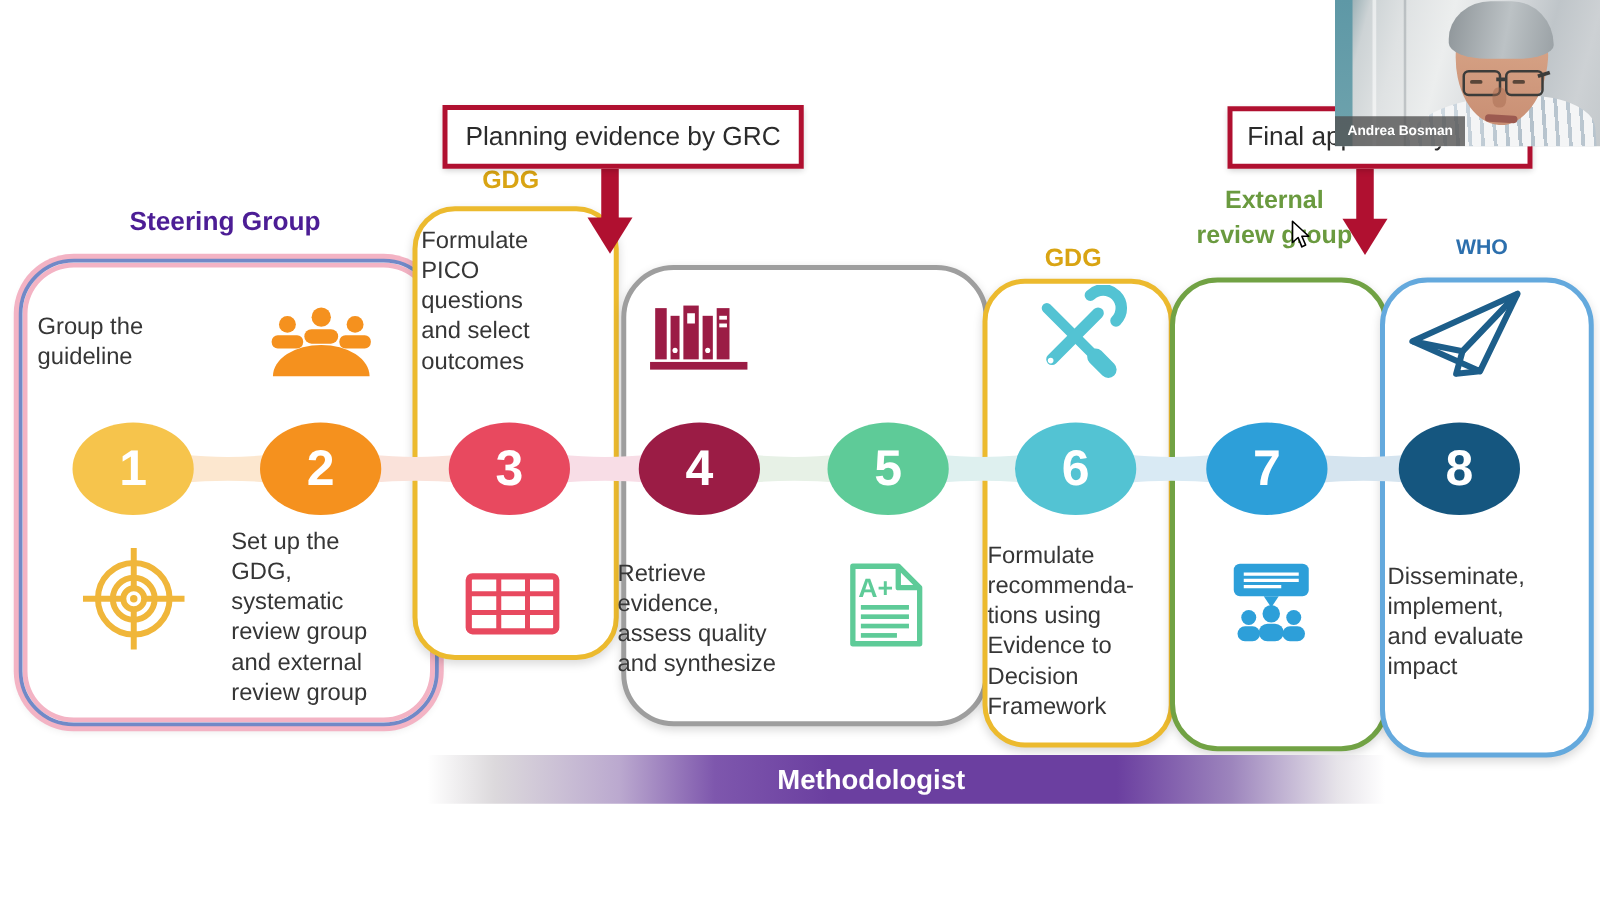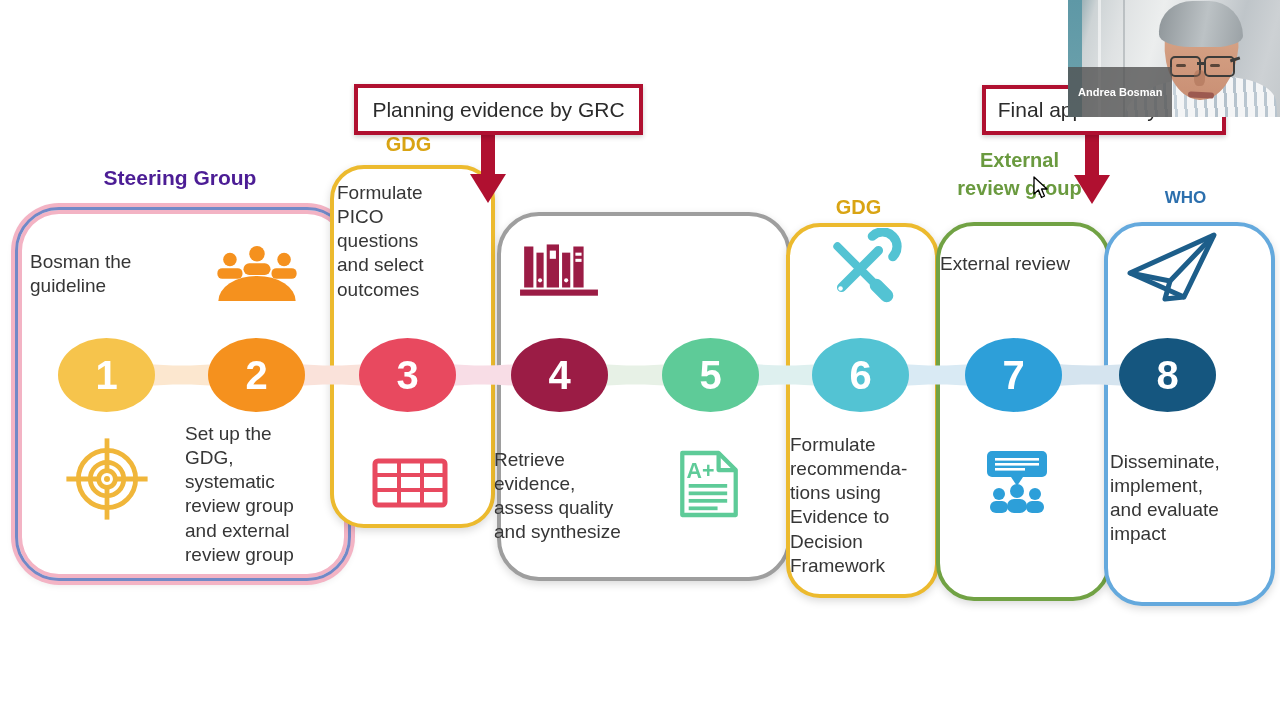--- a/index.html
+++ b/index.html
@@ -60,21 +60,21 @@
   .hair{position:absolute;top:-3px;left:-5px;width:84px;height:46px;
     background:linear-gradient(100deg,#8d9498,#bcc2c5 55%,#9aa1a5);
     border-radius:50% 50% 42% 46% / 82% 95% 30% 34%;}
   .lens{position:absolute;width:27px;height:17px;border:2.5px solid #3c3c3a;border-radius:5px;top:52px;}
   .bridge{position:absolute;left:33px;top:58px;width:8px;height:2.5px;background:#3c3c3a;}
   .temple{position:absolute;left:66px;top:54px;width:10px;height:2.5px;background:#3c3c3a;transform:rotate(-18deg);}
   .eye{position:absolute;top:60px;width:10px;height:3px;background:#5a4639;border-radius:2px;}
   .nose{position:absolute;left:30px;top:66px;width:11px;height:16px;background:rgba(165,105,78,.45);border-radius:40%;}
   .mouth{position:absolute;left:24px;top:88px;width:26px;height:6px;background:#9c5a50;border-radius:3px;transform:rotate(3deg);}
   .name-tag{position:absolute;left:0;bottom:0;height:18px;background:rgba(80,80,80,.78);
-    color:#fff;font-size:11px;line-height:18px;padding:16px 10px;font-weight:bold;}
+    color:#fff;font-size:11px;line-height:18px;padding:3px 10px;font-weight:bold;}
 
   .cursor{position:absolute;left:1032px;top:176px;z-index:40;}
 </style>
 </head>
 <body>
 
 <div id="stage">
 
   <div class="box steering" style="left: 15px; top: 207px; width: 330px; height: 368px; border-color: rgb(113, 137, 199);"></div>
   <div class="box" style="left: 330px; top: 165px; width: 157px; height: 355px; border-radius: 34px; border-color: rgb(236, 186, 46);"></div>
@@ -144,21 +144,21 @@
   <div class="circle" style="left: 812px; background: rgb(83, 195, 211);">
       <span>6</span>
     </div>
   <div class="circle" style="left: 965px; background: rgb(45, 159, 217);">
       <span>7</span>
     </div>
   <div class="circle" style="left: 1119px; background: rgb(21, 86, 127);">
       <span>8</span>
     </div>
 
-  <div class="txt" style="left:30px;top:250px;width:160px;">Bosman the
+  <div class="txt" style="left:30px;top:250px;width:160px;">Group the
 guideline</div>
   <div class="txt" style="left:185px;top:422px;width:130px;">Set up the
 GDG,
 systematic
 review group
 and external
 review group</div>
   <div class="txt" style="left:337px;top:181px;width:145px;">Formulate
 PICO
 questions
@@ -167,21 +167,20 @@
   <div class="txt" style="left:494px;top:448px;width:158px;">Retrieve
 evidence,
 assess quality
 and synthesize</div>
   <div class="txt" style="left:790px;top:433px;width:140px;">Formulate
 recommenda-
 tions using
 Evidence to
 Decision
 Framework</div>
-  <div class="txt" style="left:940px;top:252px;width:160px;">External review</div>
   <div class="txt" style="left:1110px;top:450px;width:150px;">Disseminate,
 implement,
 and evaluate
 impact</div>
 
   <svg class="icon" style="left: 214px; top: 245px; width: 86px; height: 58px; color: rgb(245, 145, 30);" viewBox="0 0 88 60" fill="currentColor">
     <circle cx="16" cy="15" r="7"></circle>
       <circle cx="44" cy="9" r="8"></circle>
       <circle cx="72" cy="15" r="7"></circle>
     <rect x="3" y="24" width="26" height="11" rx="5"></rect>
@@ -268,20 +267,23 @@
   </svg>
 
   <div class="banner" style="left: 982px; top: 85px; width: 236px; height: 42px; border-color: rgb(176, 16, 48);">
     <span>Final approval by GRC</span>
   </div>
   <svg class="arrow" style="left: 1068px; top: 127px; width: 48px; height: 78px; color: rgb(176, 16, 48);" viewBox="0 0 48 78" fill="currentColor">
     <rect x="17" y="0" width="14" height="50"></rect>
     <polygon points="6,48 42,48 24,77"></polygon>
   </svg>
 
+  <div class="footer-bar">
+    <span>Methodologist</span>
+  </div>
 
   <div class="webcam">
     <div class="cam-strip"></div>
     <div class="cam-line1"></div>
     <div class="cam-line2"></div>
     <div class="shirt"></div>
     <div class="head">
       <div class="face"></div>
       <div class="hair"></div>
       <div class="lens" style="left:6px;"></div>

